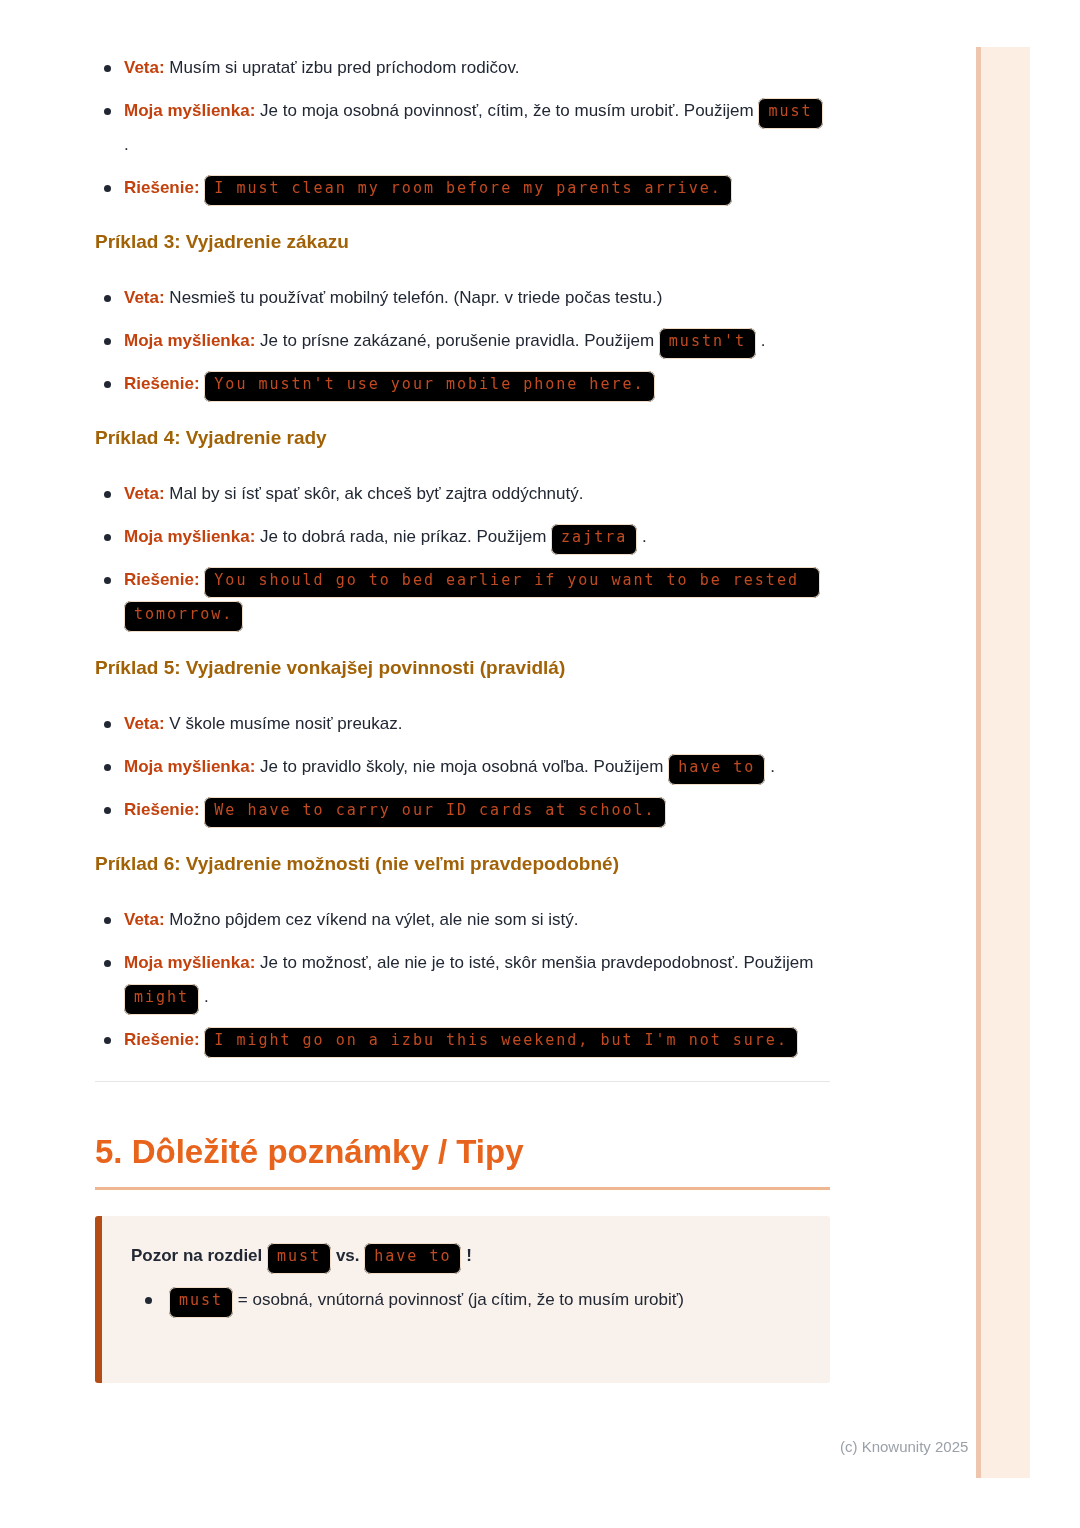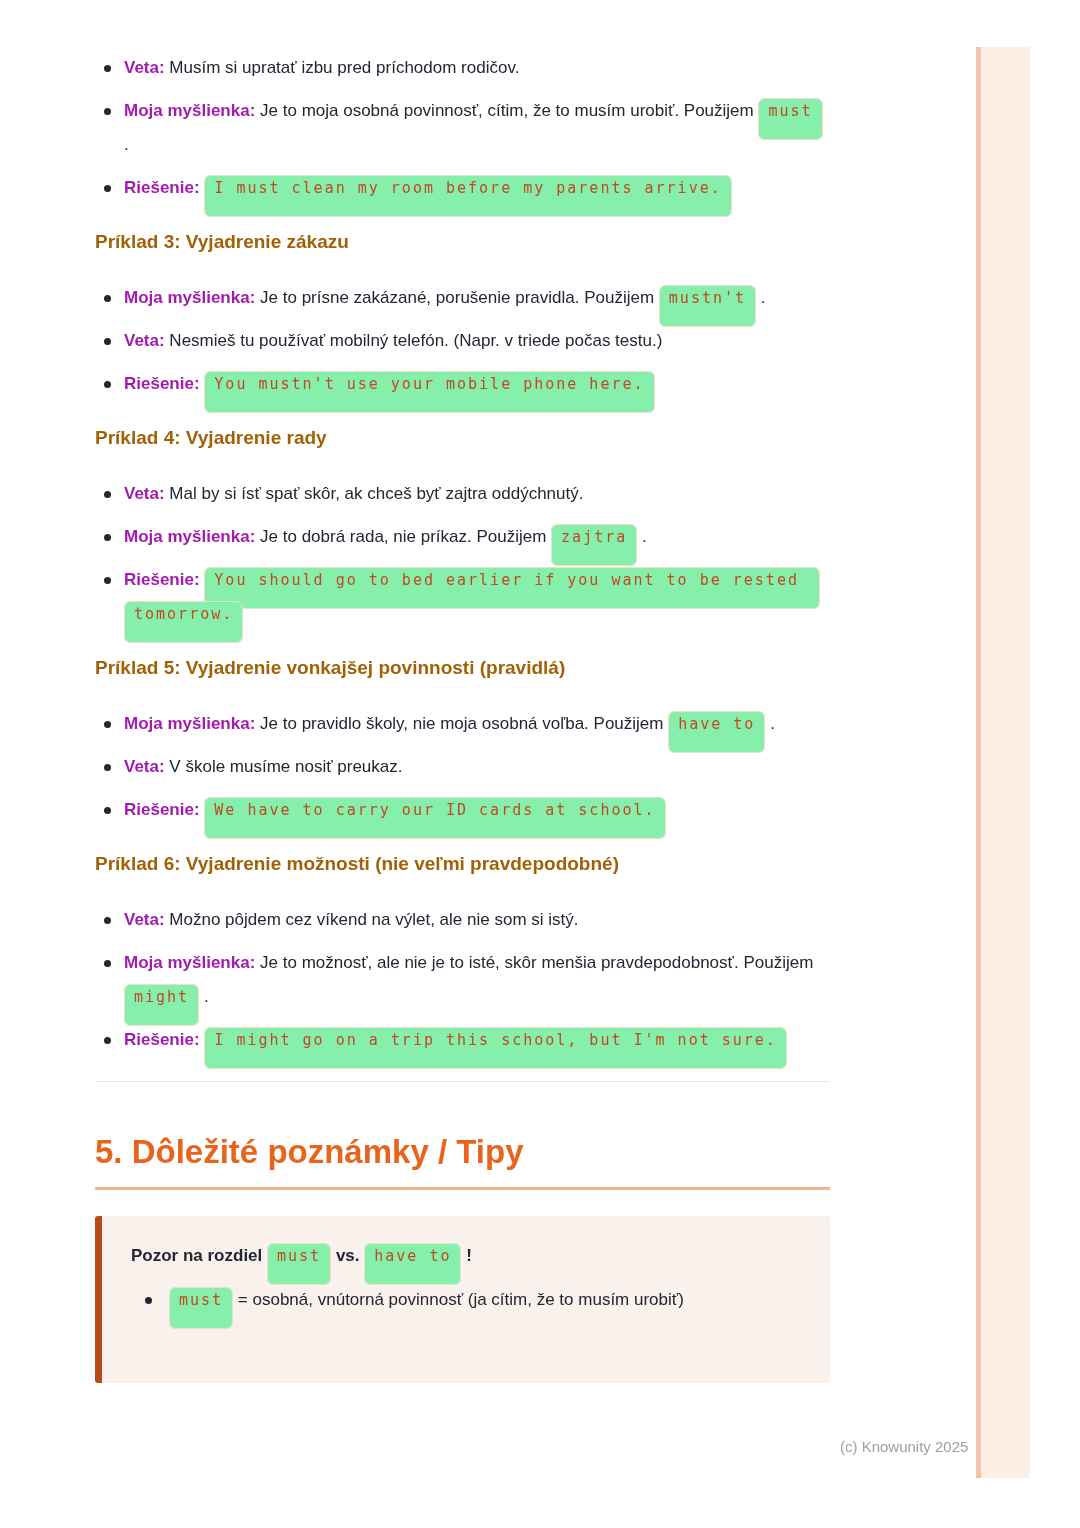--- a/index.html
+++ b/index.html
@@ -11,33 +11,33 @@
   }
   .page{position:relative;width:1080px;height:1528px;overflow:hidden;background:#ffffff;}
   .content{position:absolute;left:95px;top:51px;width:735px;}
 
   ul.blist{list-style:none;margin:0;padding:0;}
   .blist li{position:relative;padding-left:29px;font-size:17px;line-height:34px;margin-bottom:9px;}
   .blist li::before{
     content:"";position:absolute;left:9px;top:14px;width:7px;height:7px;
     border-radius:50%;background:#212733;
   }
-  .blist li strong{font-weight:700;color:#a21caf;}
+  .blist li strong{font-weight:700;color:#c2410c;}
 
   h3.example-heading{
     font-size:19px;line-height:22px;font-weight:700;color:#a16207;
     margin:26px 0 28px 0;
   }
 
   .chip{
     font-family:"DejaVu Sans Mono","Liberation Mono",monospace;
     font-size:15px;letter-spacing:2px;font-weight:400;
-    color:#c14a21;background:#86efac;
+    color:#c14a21;background:#000000;
     border:1px solid #f2ddc9;border-radius:7px;
-    padding:3px 9px 19px 9px;
+    padding:3px 9px 8px 9px;
     box-decoration-break:clone;-webkit-box-decoration-break:clone;
     white-space:pre-wrap;
   }
 
   hr.divider{border:0;border-top:1px solid #e6e6e8;margin:24px 0 0 0;}
 
   h2.notes-heading{
     color:#e8641c;font-size:33px;line-height:40px;font-weight:700;
     margin:50px 0 8px 0;padding-bottom:15px;
     border-bottom:3px solid #eeb691;
@@ -74,47 +74,47 @@
     <ul class="blist" id="intro-list">
         <li><strong>Veta:</strong><span> Musím si upratať izbu pred príchodom rodičov.</span></li>
         <li><strong>Moja myšlienka:</strong><span> Je to moja osobná povinnosť, cítim, že to musím urobiť. Použijem </span><code class="chip">must</code><span> .</span></li>
         <li><strong>Riešenie:</strong><span> </span><code class="chip">I must clean my room before my parents arrive.</code></li>
       </ul>
 
     <div id="sections-container">
         <section>
           <h3 class="example-heading">Príklad 3: Vyjadrenie zákazu</h3>
           <ul class="blist">
+            <li><strong>Veta:</strong><span> Nesmieš tu používať mobilný telefón. (Napr. v triede počas testu.)</span></li>
             <li><strong>Moja myšlienka:</strong><span> Je to prísne zakázané, porušenie pravidla. Použijem </span><code class="chip">mustn't</code><span> .</span></li>
-            <li><strong>Veta:</strong><span> Nesmieš tu používať mobilný telefón. (Napr. v triede počas testu.)</span></li>
             <li><strong>Riešenie:</strong><span> </span><code class="chip">You mustn't use your mobile phone here.</code></li>
           </ul>
         </section>
         <section>
           <h3 class="example-heading">Príklad 4: Vyjadrenie rady</h3>
           <ul class="blist">
             <li><strong>Veta:</strong><span> Mal by si ísť spať skôr, ak chceš byť zajtra oddýchnutý.</span></li>
             <li><strong>Moja myšlienka:</strong><span> Je to dobrá rada, nie príkaz. Použijem </span><code class="chip">zajtra</code><span> .</span></li>
             <li><strong>Riešenie:</strong><span> </span><code class="chip">You should go to bed earlier if you want to be rested tomorrow.</code></li>
           </ul>
         </section>
         <section>
           <h3 class="example-heading">Príklad 5: Vyjadrenie vonkajšej povinnosti (pravidlá)</h3>
           <ul class="blist">
+            <li><strong>Veta:</strong><span> V škole musíme nosiť preukaz.</span></li>
             <li><strong>Moja myšlienka:</strong><span> Je to pravidlo školy, nie moja osobná voľba. Použijem </span><code class="chip">have to</code><span> .</span></li>
-            <li><strong>Veta:</strong><span> V škole musíme nosiť preukaz.</span></li>
             <li><strong>Riešenie:</strong><span> </span><code class="chip">We have to carry our ID cards at school.</code></li>
           </ul>
         </section>
         <section>
           <h3 class="example-heading">Príklad 6: Vyjadrenie možnosti (nie veľmi pravdepodobné)</h3>
           <ul class="blist">
             <li><strong>Veta:</strong><span> Možno pôjdem cez víkend na výlet, ale nie som si istý.</span></li>
             <li><strong>Moja myšlienka:</strong><span> Je to možnosť, ale nie je to isté, skôr menšia pravdepodobnosť. Použijem </span><code class="chip">might</code><span> .</span></li>
-            <li><strong>Riešenie:</strong><span> </span><code class="chip">I might go on a trip this school, but I'm not sure.</code></li>
+            <li><strong>Riešenie:</strong><span> </span><code class="chip">I might go on a izbu this weekend, but I'm not sure.</code></li>
           </ul>
         </section>
       </div>
 
     <hr class="divider">
 
     <h2 class="notes-heading">5. Dôležité poznámky / Tipy</h2>
 
     <aside class="callout">
       <p class="callout-title" id="callout-title"><strong>Pozor na rozdiel </strong><code class="chip">must</code><strong> vs. </strong><code class="chip">have to</code><strong> !</strong></p>

